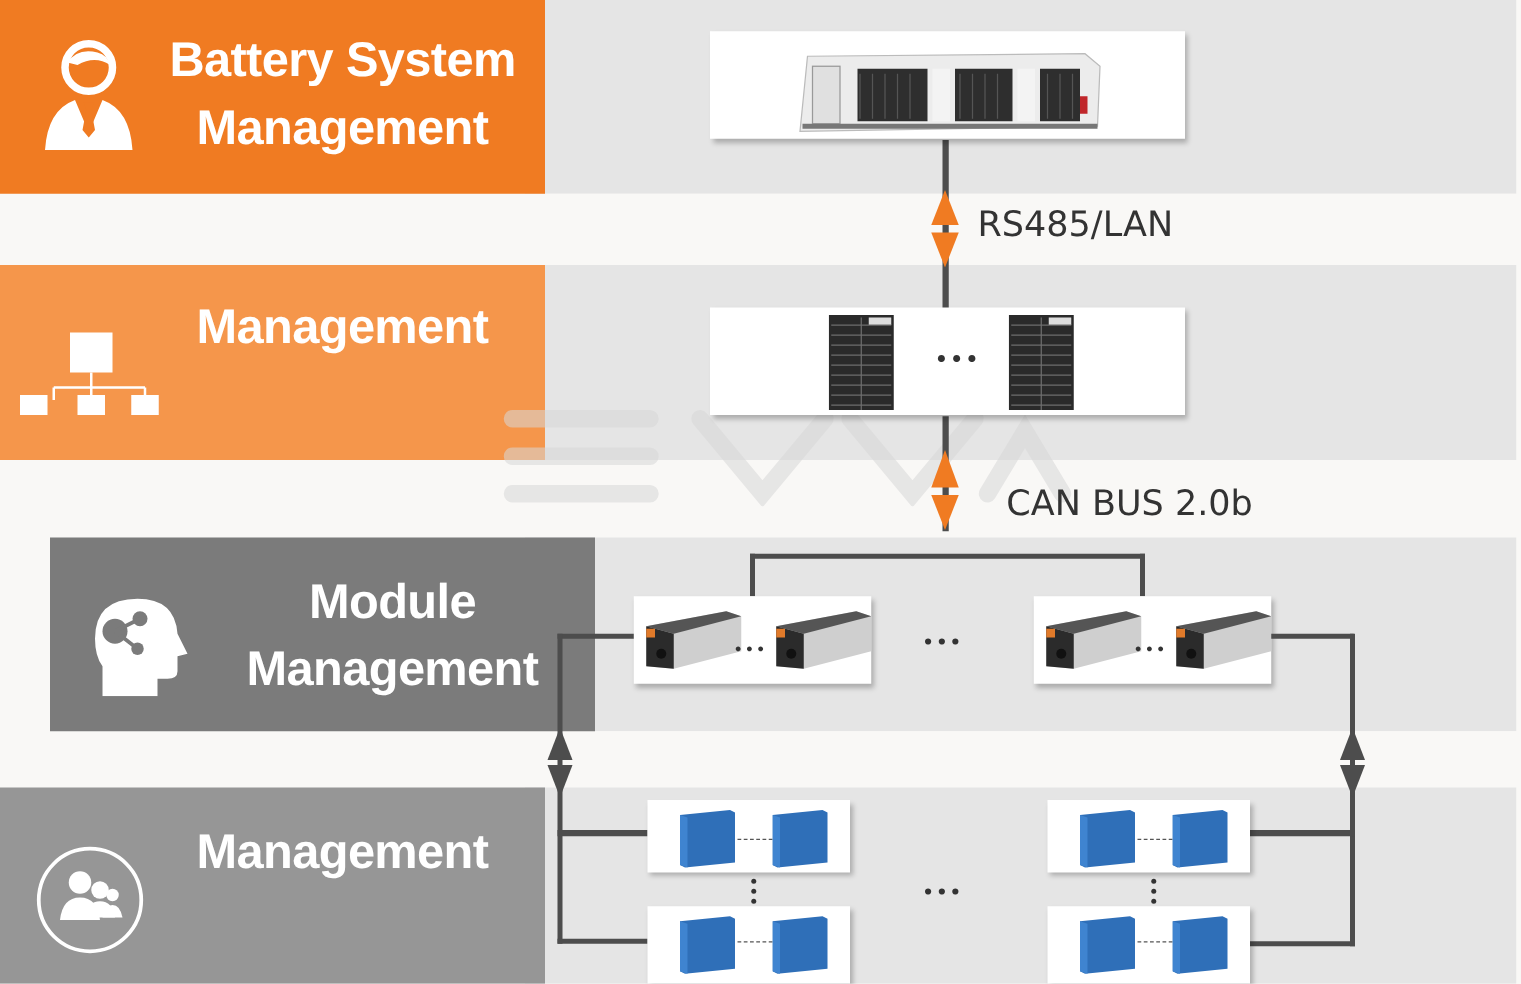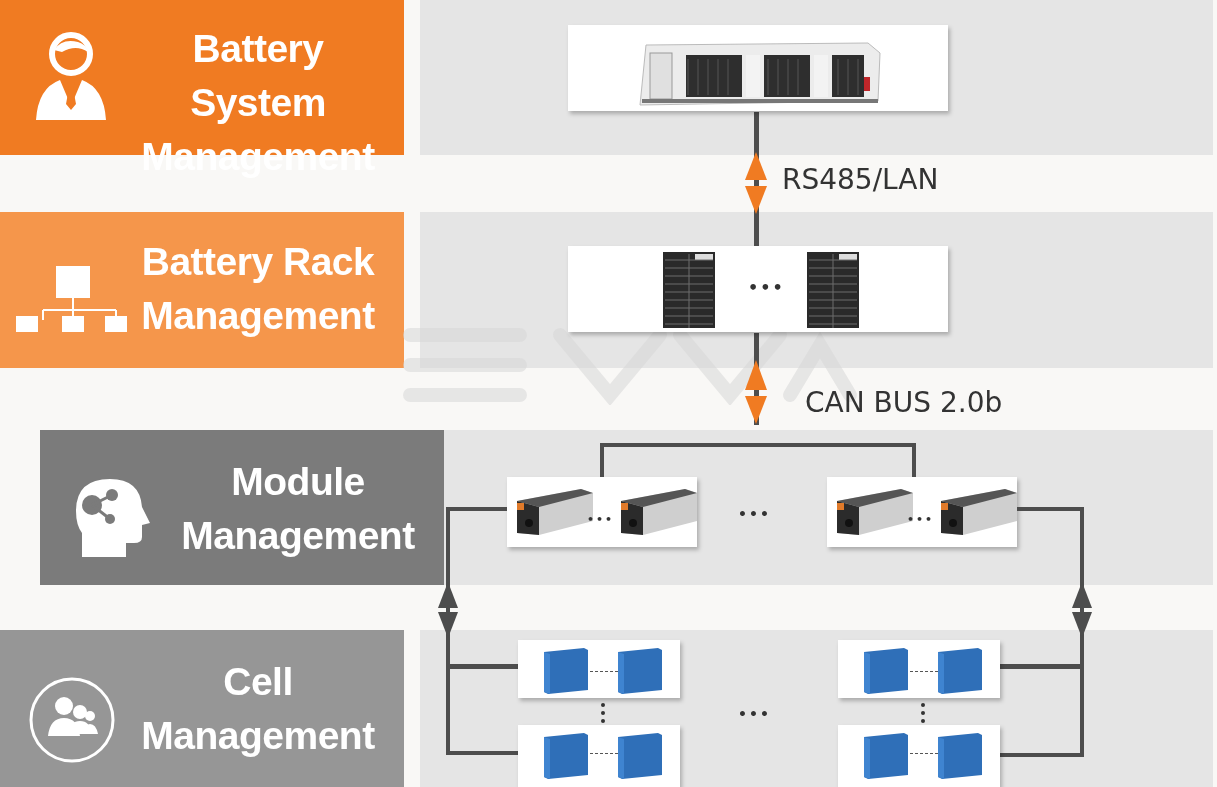--- a/index.html
+++ b/index.html
@@ -1,19 +1,19 @@
 <!DOCTYPE html>
 <html><head>
 <meta charset="utf-8">
 <style>
   html, body { margin:0; padding:0; }
   body { width:1217px; height:787px; position:relative; overflow:hidden; background:#f9f8f6; font-family:"Liberation Sans", sans-serif; }
   .band { position:absolute; left:420px; width:793px; background:#e5e5e5; }
   .gap { position:absolute; left:0; width:1217px; background:#f9f8f6; }
-  .label-panel { position:absolute; left:0; width:404px; color:#fff; }
+  .label-panel { position:absolute; left:0; width:436px; color:#fff; }
   .label-panel .txt { position:absolute; left:130px; right:18px; text-align:center; font-weight:bold; font-size:39px; line-height:54px; letter-spacing:-0.5px; }
   .label-panel .icon { position:absolute; }
   .card { position:absolute; background:#fff; box-shadow:2px 3px 4px rgba(0,0,0,0.25); }
   .wire { position:absolute; background:#4d4d4d; }
   .proto { position:absolute; font-family:"DejaVu Sans", sans-serif; font-size:28px; color:#333; }
   .dots { position:absolute; font-family:"DejaVu Sans", sans-serif; font-size:22px; color:#333; letter-spacing:2px; font-weight:bold; }
   .vdots { position:absolute; width:4px; }
   .vdots i { display:block; width:4px; height:4px; border-radius:50%; background:#333; margin-bottom:4px; }
   .watermark { position:absolute; left:390px; top:325px; opacity:0.55; pointer-events:none; }
 </style>
@@ -47,21 +47,20 @@
   <div class="icon" style="left:16px;top:40px;">
     <svg width="112" height="80" viewBox="0 0 112 80">
       <rect x="40" y="14" width="34" height="32" fill="#fff"></rect>
       <path d="M57 46 V58 M27 58 H100 M27 58 V68 M57 58 V68 M100 58 V68" stroke="#fff" stroke-width="2" fill="none"></path>
       <rect x="0" y="68" width="22" height="20" fill="#fff" transform="translate(0,-4)"></rect>
       <rect x="46" y="64" width="22" height="20" fill="#fff"></rect>
       <rect x="89" y="64" width="22" height="20" fill="#fff"></rect>
     </svg>
   </div>
   <div class="txt" style="top:23px;">
-    <div>Battery Rack</div>
     <div>Management</div>
   </div>
 </div>
 
 <div class="label-panel" style="top:430px;height:155px;background:#7b7b7b;margin-left:40px;">
   <div class="icon" style="left:30px;top:45px;">
     <svg width="82" height="82" viewBox="0 0 82 82">
       <path d="M6 36 Q6 4 40 4 Q70 4 72 32 L80 48 L72 50 L72 62 Q72 68 64 68 L56 68 L56 82 L12 82 L12 58 Q6 50 6 36 Z" fill="#fff"></path>
       <circle cx="22" cy="30" r="10" fill="#7b7b7b"></circle>
       <circle cx="42" cy="20" r="6" fill="#7b7b7b"></circle>
@@ -81,21 +80,20 @@
       <circle cx="44" cy="44" r="41" fill="none" stroke="#fff" stroke-width="3"></circle>
       <circle cx="62" cy="40" r="5" fill="#fff"></circle>
       <path d="M54 58 Q56 48 62 48 Q68 48 70 58 Z" fill="#fff"></path>
       <circle cx="52" cy="36" r="7" fill="#fff"></circle>
       <path d="M40 58 Q42 45 52 45 Q62 45 64 58 Z" fill="#fff"></path>
       <circle cx="36" cy="30" r="9" fill="#fff"></circle>
       <path d="M20 60 Q22 42 36 42 Q50 42 52 60 Z" fill="#fff"></path>
     </svg>
   </div>
   <div class="txt" style="top:25px;">
-    <div>Cell</div>
     <div>Management</div>
   </div>
 </div>
 
 <div class="watermark">
   <svg width="470" height="80" viewBox="0 0 470 80">
     <g fill="none" stroke="#d8d8d8" stroke-width="14" stroke-linecap="round">
       <path d="M20 10 H130 M20 40 H130 M20 70 H130"></path>
       <path d="M170 10 L220 70 L270 10"></path>
       <path d="M290 10 L340 70 L390 10"></path>

